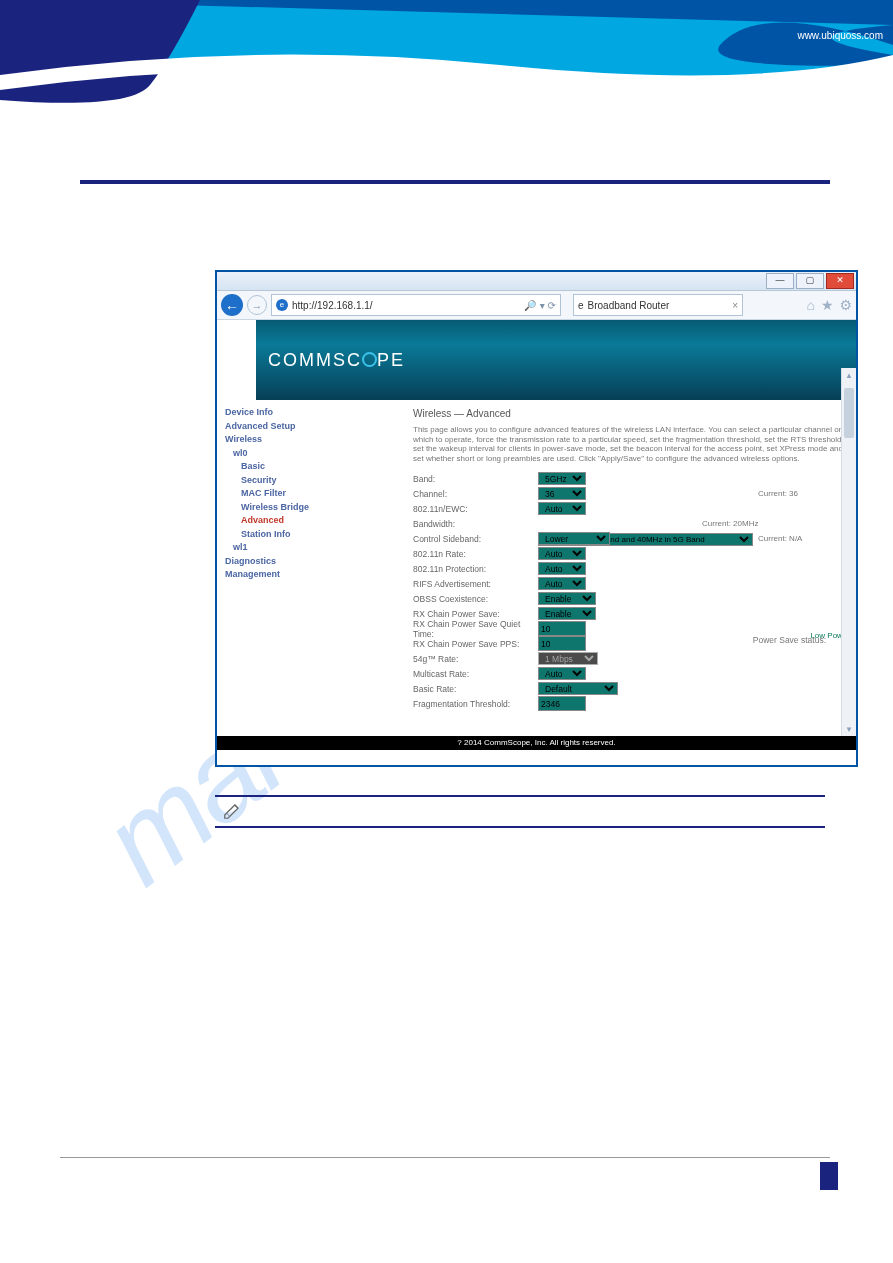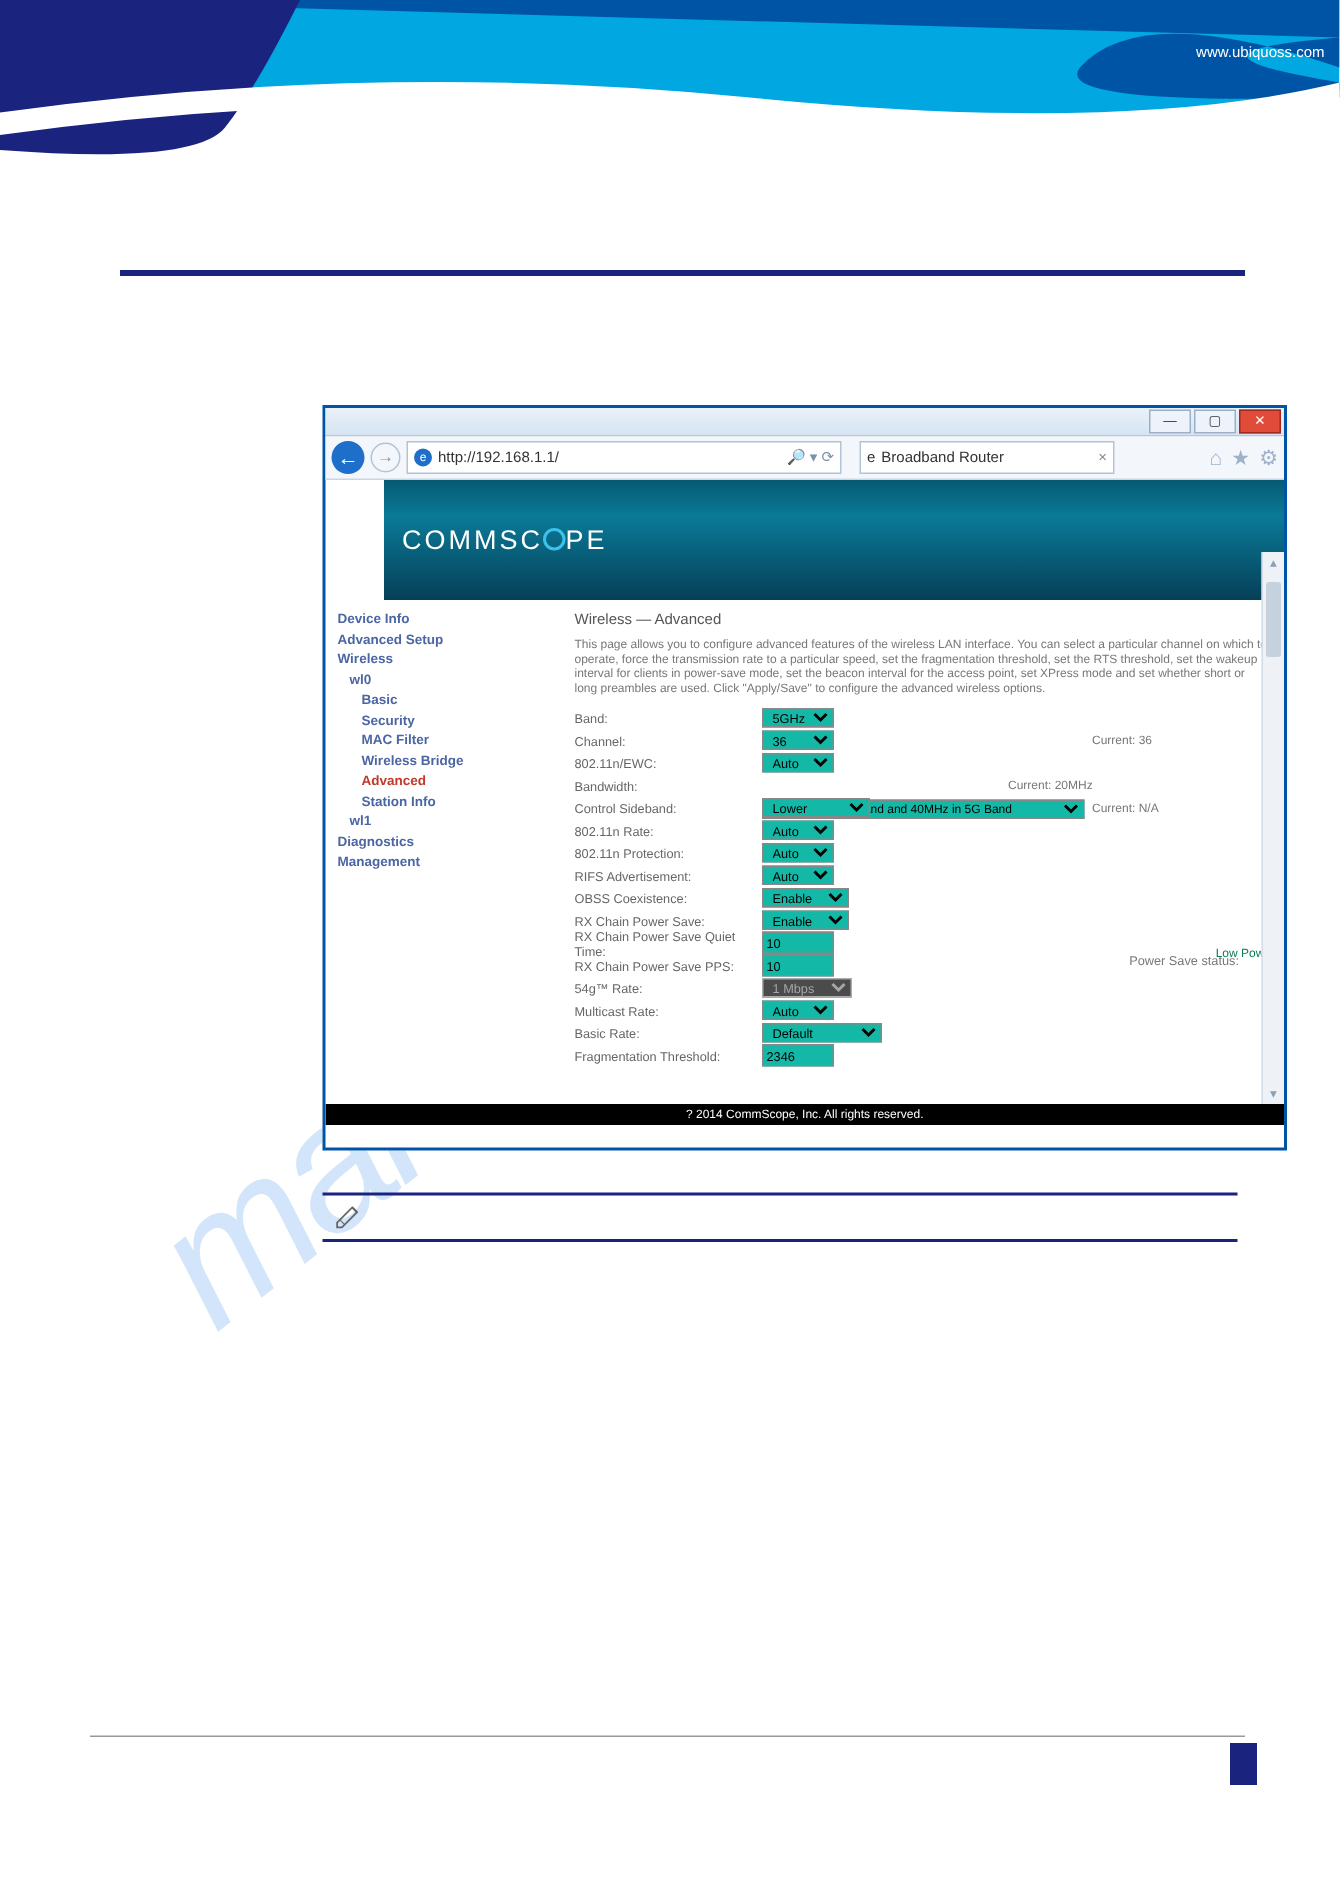--- a/index.html
+++ b/index.html
@@ -166,20 +166,21 @@
     display: inline-block;
     width: 11px; height: 11px;
     border: 2px solid #3ac2ea;
     border-radius: 50%;
     vertical-align: -1px;
   }
   .router-body {
     display: flex;
     font-size: 9px;
     color: #333;
+    gap: 30px;
   }
   .router-nav {
     width: 140px;
     padding: 6px 8px;
     border-right: 0;
   }
   .router-nav div { line-height: 1.5; }
   .nav-l0 { color: #4b66a3; font-weight: bold; }
   .nav-l1 { color: #4b66a3; font-weight: bold; padding-left: 8px; }
   .nav-l2 { color: #4b66a3; font-weight: bold; padding-left: 16px; }
@@ -212,21 +213,21 @@
     width: 160px;
   }
   .form-row .side {
     font-size: 8px;
     color: #777;
     padding-left: 60px;
   }
   .sel, .txt {
     font-size: 8.5px;
     border: 1px solid #888;
-    background: #14b8a6;
+    background: #0f766e;
     height: 13px;
     padding: 0 2px;
     font-family: Arial, sans-serif;
   }
   .sel { min-width: 44px; }
   .sel.auto { width: 48px; }
   .sel.band { width: 48px; }
   .sel.long { width: 215px; font-size: 8px; margin-top: 32px; }
   .sel.low { width: 72px; }
   .sel.en { width: 58px; }

